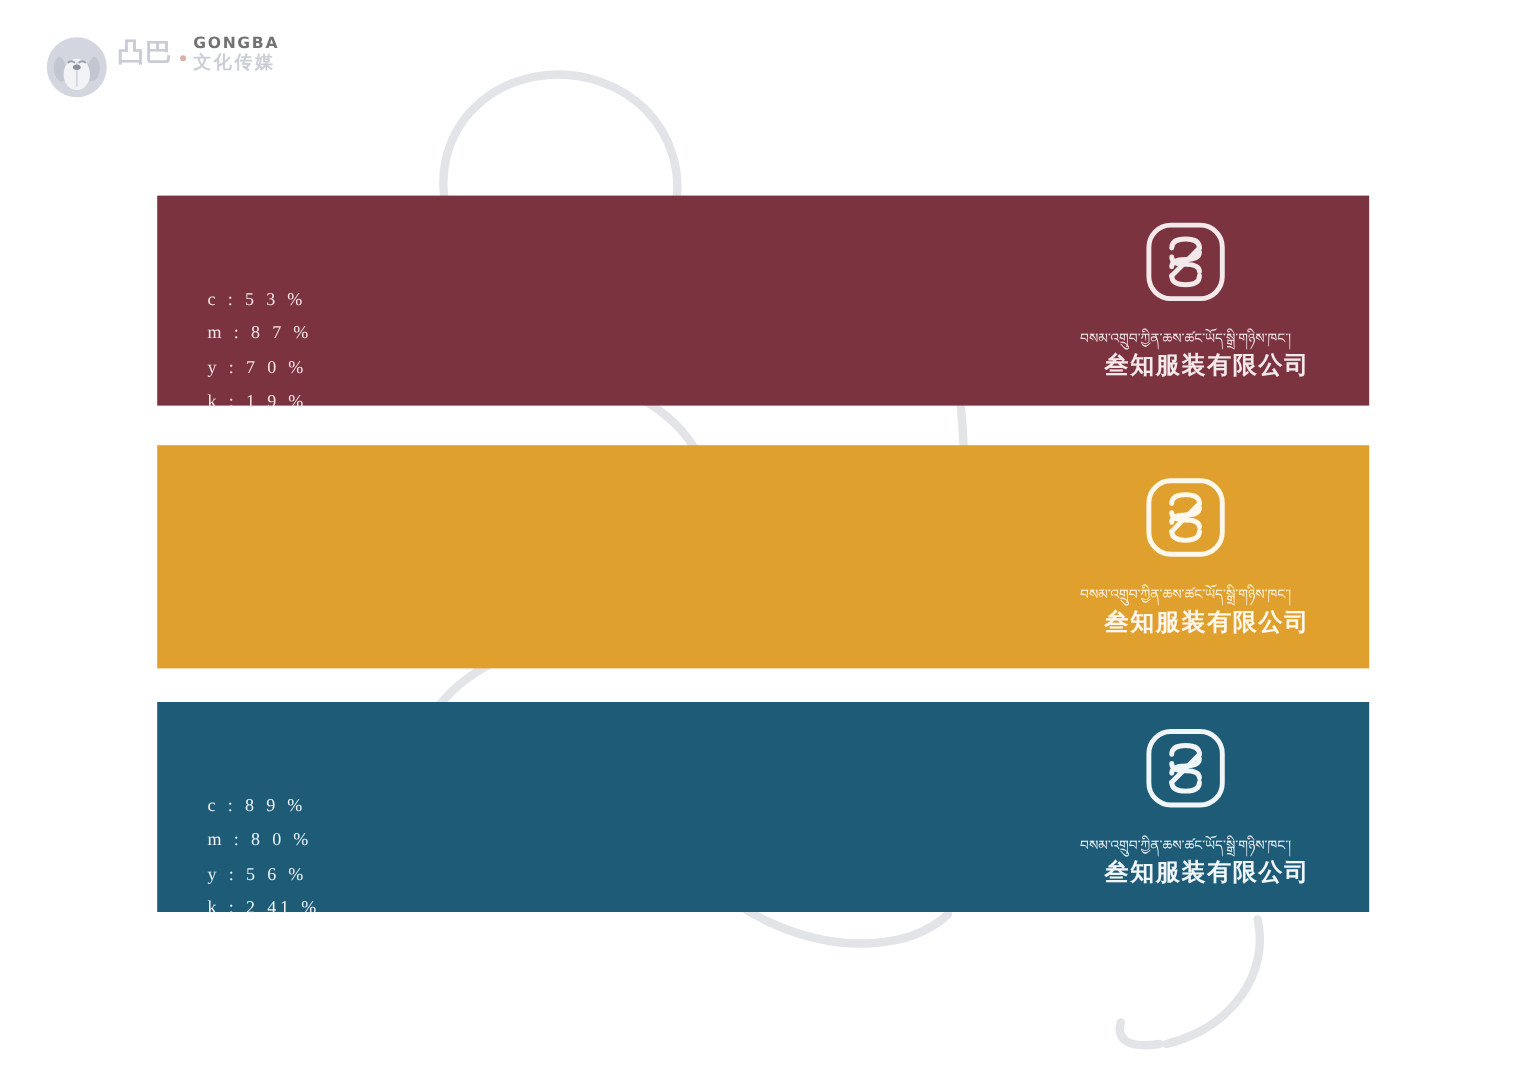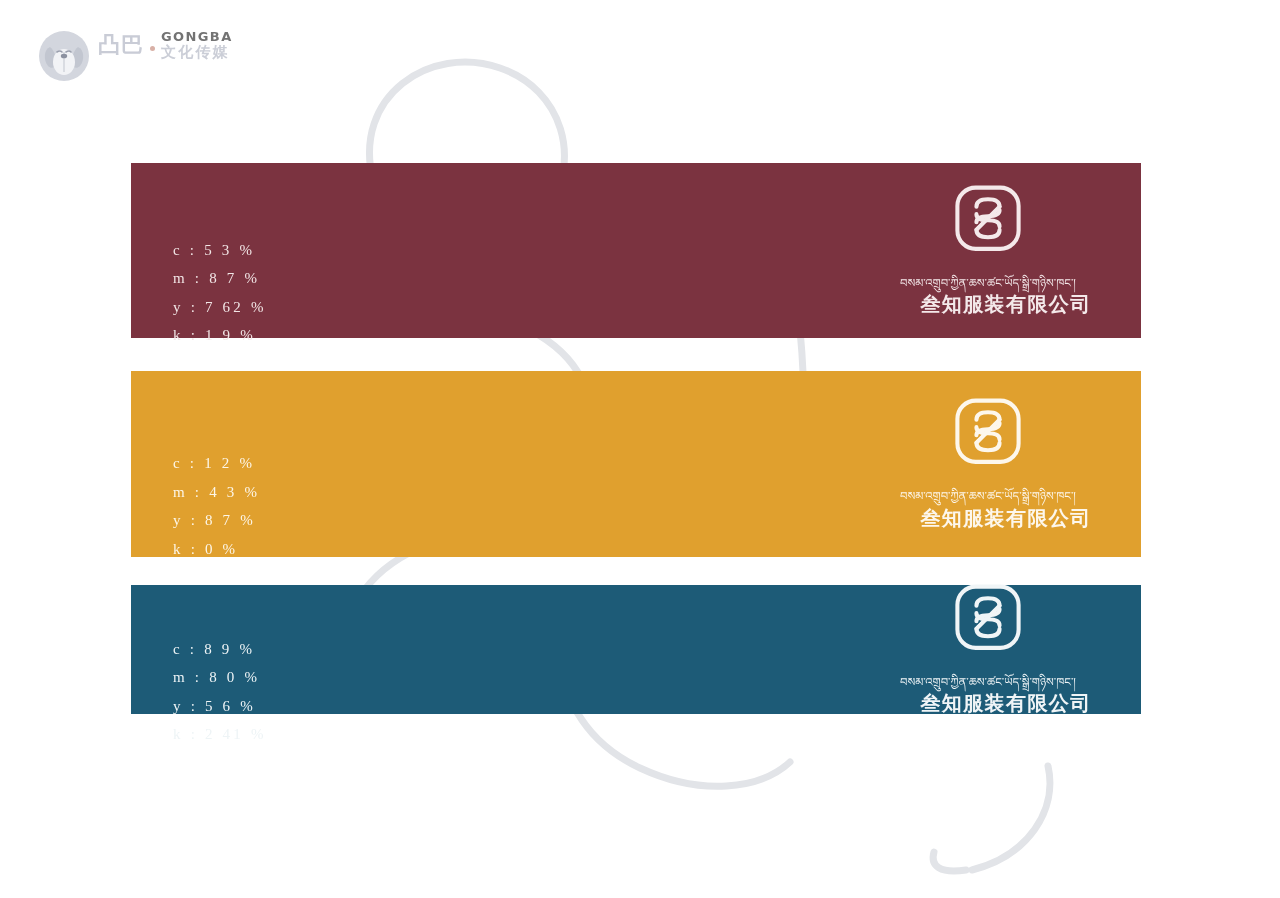--- a/index.html
+++ b/index.html
@@ -45,21 +45,21 @@
   }
 
   
   .band {
     position: absolute; left: 131px; width: 1010px;
     z-index: 2;
     display: flex; align-items: center;
   }
   #band-red    { top: 163px; height: 175px; background: #7b3340; }
   #band-orange { top: 371px; height: 186px; background: #e0a02e; }
-  #band-teal   { top: 585px; height: 129px; background: #1d5b77; }
+  #band-teal   { top: 585px; height: 175px; background: #1d5b77; }
 
   .cmyk-block {
     position: absolute; left: 42px; top: 50%;
     transform: translateY(-50%);
     display: flex; flex-direction: column; margin-top: 42px;
   }
   .cmyk-line {
     font-family: "Liberation Serif", "DejaVu Serif", serif;
     font-size: 15px; letter-spacing: 3.2px;
     line-height: 28.5px; white-space: pre;
@@ -129,44 +129,38 @@
         <span class="wm-latin">GONGBA</span>
         <span class="wm-cjk-small">文化传媒</span>
       </span>
     </div>
   </div>
 
   <div class="band" id="band-red">
     <div class="cmyk-block">
       <span class="cmyk-line">c : 5 3 %</span>
       <span class="cmyk-line">m : 8 7 %</span>
-      <span class="cmyk-line">y : 7 62 %</span>
+      <span class="cmyk-line">y : 7 0 %</span>
       <span class="cmyk-line">k : 1 9 %</span>
     </div>
     <div class="logo-lockup">
       <svg class="logo-mark" viewBox="0 0 100 100" xmlns="http://www.w3.org/2000/svg" aria-hidden="true">
         <rect x="5" y="5" width="90" height="90" rx="27" ry="27" fill="none" stroke="#f4e9ea" stroke-width="6"></rect>
         <path d="M33 33 q 0 -11 17 -11 q 17 0 17 11" fill="none" stroke="#f4e9ea" stroke-width="6" stroke-linecap="round"></path>
         <path d="M33 44 q 0 9 17 9 q 17 0 17 9" fill="none" stroke="#f4e9ea" stroke-width="6" stroke-linecap="round"></path>
         <path d="M67 33 L 33 67" fill="none" stroke="#f4e9ea" stroke-width="6" stroke-linecap="round"></path>
         <path d="M33 56 q 0 -9 17 -9 q 17 0 17 -9" fill="none" stroke="#f4e9ea" stroke-width="6" stroke-linecap="round"></path>
         <path d="M33 67 q 0 11 17 11 q 17 0 17 -11" fill="none" stroke="#f4e9ea" stroke-width="6" stroke-linecap="round"></path>
       </svg>
       <span class="tibetan-line">བསམ་འགྲུབ་ཀྱིན་ཆས་ཚང་ཡོད་སྒྲི་གཉིས་ཁང་།</span>
       <span class="cjk-line">叁知服装有限公司</span>
     </div>
   </div>
 
   <div class="band" id="band-orange">
-    <div class="cmyk-block">
-      <span class="cmyk-line">c : 1 2 %</span>
-      <span class="cmyk-line">m : 4 3 %</span>
-      <span class="cmyk-line">y : 8 7 %</span>
-      <span class="cmyk-line">k : 0 %</span>
-    </div>
     <div class="logo-lockup">
       <svg class="logo-mark" viewBox="0 0 100 100" xmlns="http://www.w3.org/2000/svg" aria-hidden="true">
         <rect x="5" y="5" width="90" height="90" rx="27" ry="27" fill="none" stroke="#fdf7ec" stroke-width="6"></rect>
         <path d="M33 33 q 0 -11 17 -11 q 17 0 17 11" fill="none" stroke="#fdf7ec" stroke-width="6" stroke-linecap="round"></path>
         <path d="M33 44 q 0 9 17 9 q 17 0 17 9" fill="none" stroke="#fdf7ec" stroke-width="6" stroke-linecap="round"></path>
         <path d="M67 33 L 33 67" fill="none" stroke="#fdf7ec" stroke-width="6" stroke-linecap="round"></path>
         <path d="M33 56 q 0 -9 17 -9 q 17 0 17 -9" fill="none" stroke="#fdf7ec" stroke-width="6" stroke-linecap="round"></path>
         <path d="M33 67 q 0 11 17 11 q 17 0 17 -11" fill="none" stroke="#fdf7ec" stroke-width="6" stroke-linecap="round"></path>
       </svg>
       <span class="tibetan-line">བསམ་འགྲུབ་ཀྱིན་ཆས་ཚང་ཡོད་སྒྲི་གཉིས་ཁང་།</span>

